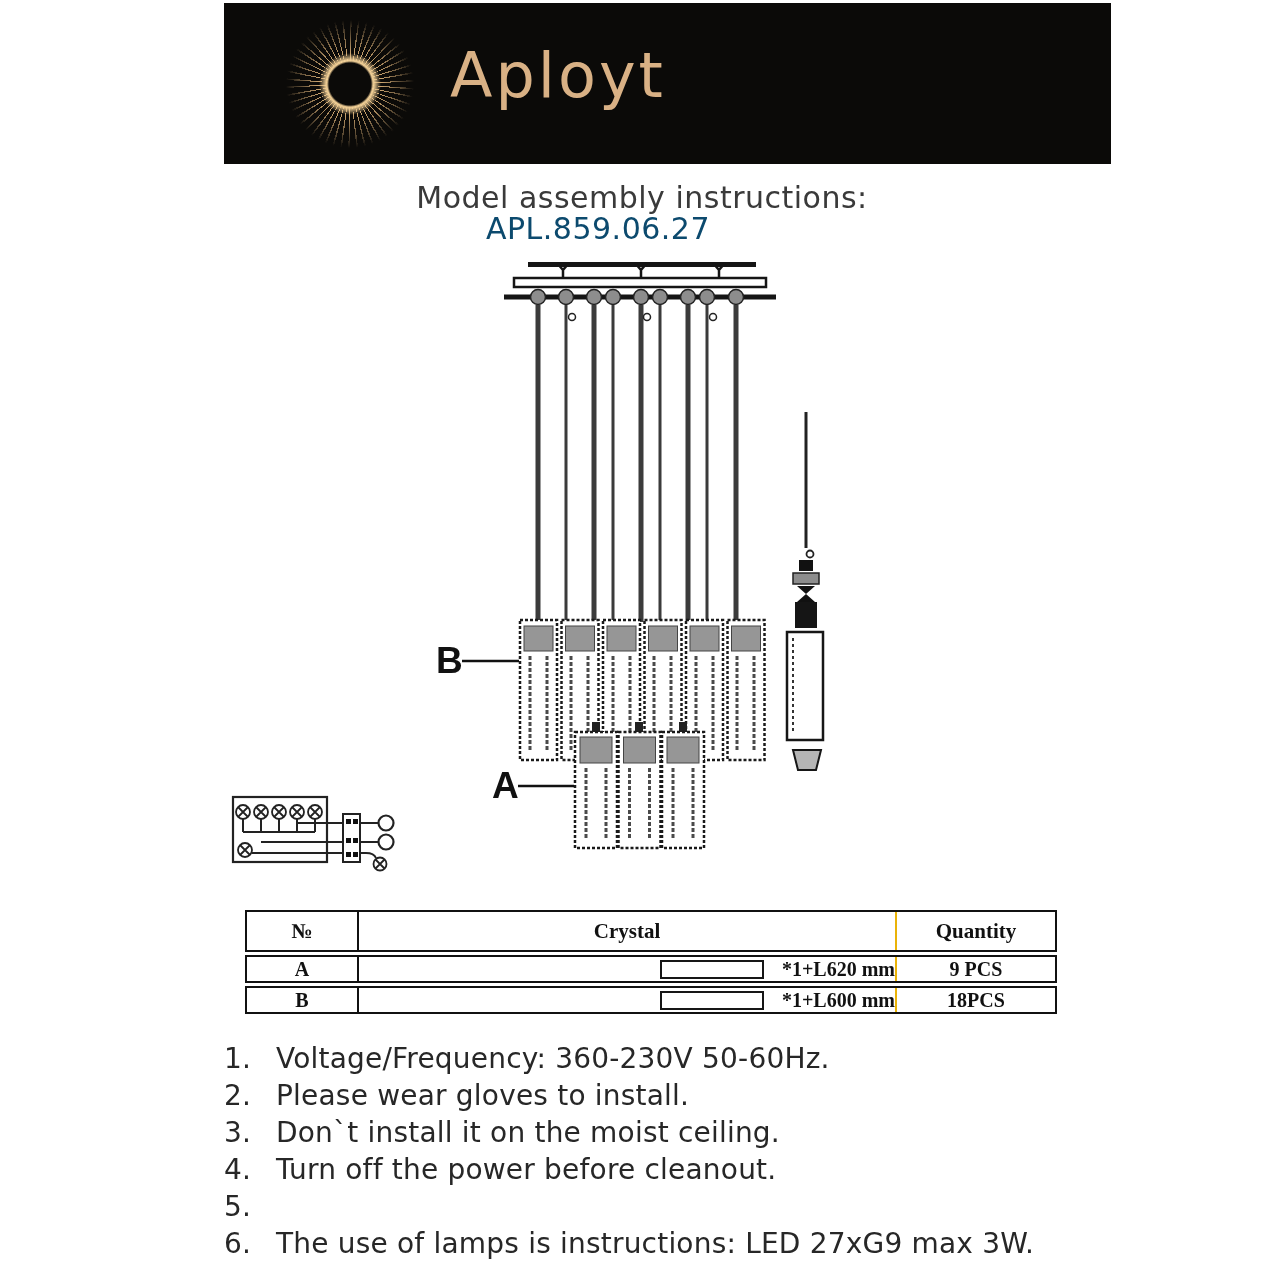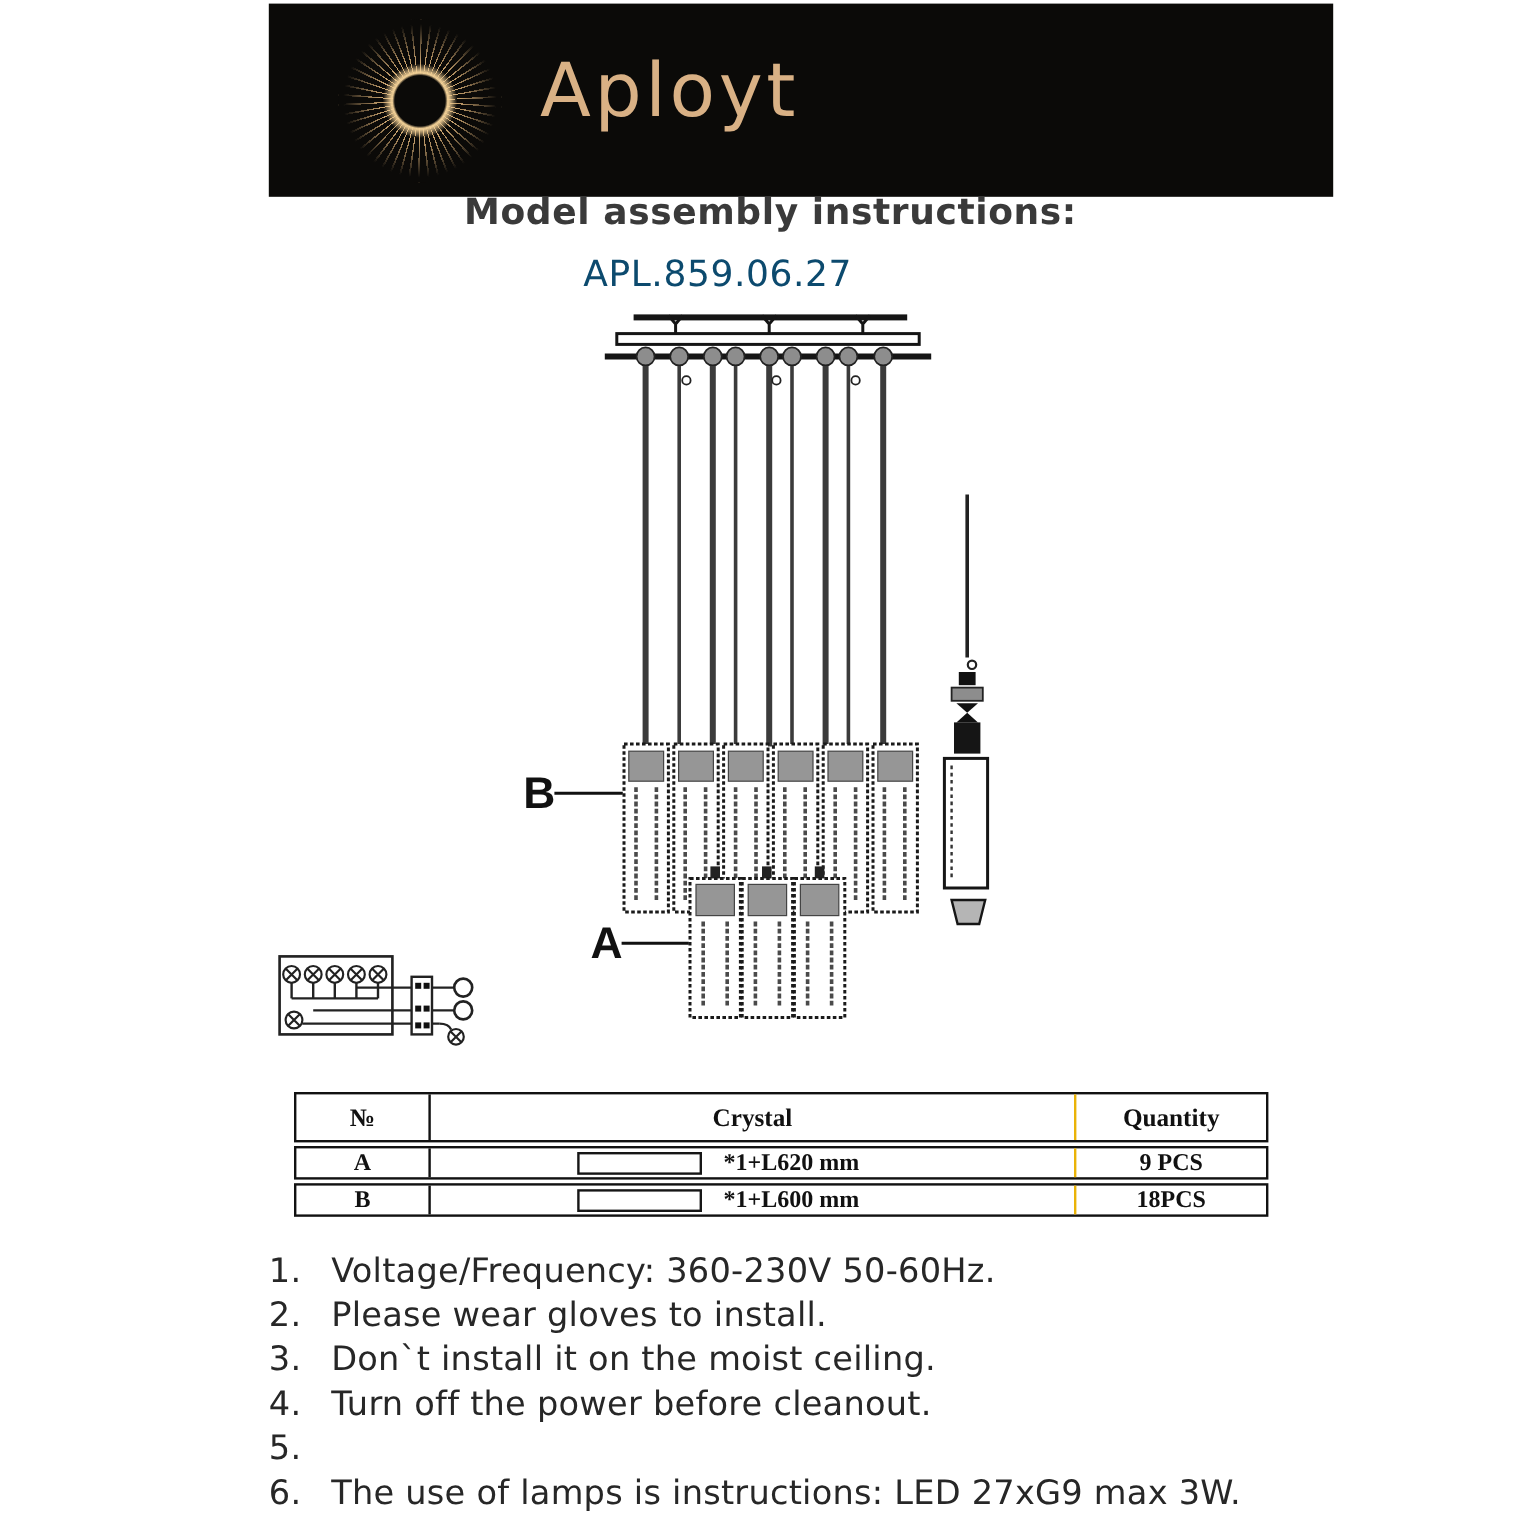--- a/index.html
+++ b/index.html
@@ -12,41 +12,41 @@
       radial-gradient(circle, #0b0a08 0 21px, rgba(11,10,8,0) 23px),
       radial-gradient(circle, rgba(244,210,152,0.95) 0 24px, rgba(244,210,152,0) 31px),
       radial-gradient(circle, rgba(11,10,8,0) 0 32px, #0b0a08 64px),
       repeating-conic-gradient(from 0deg, #c8a26e 0deg 1.5deg, #0b0a08 1.5deg 7.2deg);}
   .brand{position:absolute;left:226px;top:36px;font-size:62px;letter-spacing:3px;
     font-family:"DejaVu Sans",sans-serif;font-weight:400;}
   .corner-rays{position:absolute;right:0;top:0;width:310px;height:161px;
     background:repeating-conic-gradient(from 150deg at 106% -12%, rgba(0,0,0,0) 0deg 5.6deeg, rgba(0,0,0,0) 0deg 5.6deg, #cfa878 5.6deg 7.8deg);}
 
   
-  .title-line1{position:absolute;left:642px;top:160px;transform:translateX(-50%);
-    font-size:30px;color:#3a3a3a;font-family:"DejaVu Sans",sans-serif;letter-spacing:0.5px;white-space:nowrap;font-weight:bold;}
+  .title-line1{position:absolute;left:642px;top:180px;transform:translateX(-50%);
+    font-size:30px;color:#3a3a3a;font-family:"DejaVu Sans",sans-serif;letter-spacing:0.5px;white-space:nowrap;}
   .title-line2{position:absolute;left:598px;top:211px;transform:translateX(-50%);
     font-size:30px;color:#0c4a6e;font-family:"DejaVu Sans",sans-serif;letter-spacing:0.5px;white-space:nowrap;}
 
   
   .diagram-svg{position:absolute;left:200px;top:252px;}
   .part-label{position:absolute;font-family:"Liberation Sans",sans-serif;font-weight:bold;color:#111;font-size:37px;}
   .label-b{left:436px;top:640px;}
   .label-a{left:492px;top:765px;}
 
   
   .parts-table{position:absolute;left:245px;top:910px;width:812px;
     font-family:"Liberation Serif",serif;color:#111;}
   .t-row{box-sizing:border-box;border:2px solid #111;display:grid;grid-template-columns:110px 540px 158px;margin-bottom:3px;background:#fff;}
   .t-head{height:42px;}
   .t-data{height:28px;}
   .t-cell{display:flex;align-items:center;justify-content:center;font-weight:bold;font-size:21px;box-sizing:border-box;}
   .t-cell.c2{border-left:2px solid #111;border-right:2px solid #eab308;}
   .t-data .t-cell{font-size:20px;}
-  .t-data .c2{justify-content:flex-start;padding-left:122px;}
+  .t-data .c2{justify-content:flex-end;padding-left:122px;}
   .swatch{width:100px;height:15px;border:2.5px solid #161616;margin-right:18px;background:#fff;}
 
   
   .instructions{position:absolute;left:224px;top:1040px;width:900px;
     font-family:"DejaVu Sans",sans-serif;color:#272727;font-size:28px;letter-spacing:0.2px;}
   .inst-row{display:flex;height:37px;align-items:center;}
   .inst-num{width:52px;flex:0 0 52px;}
   .inst-text{white-space:nowrap;}
 </style>
 </head>

